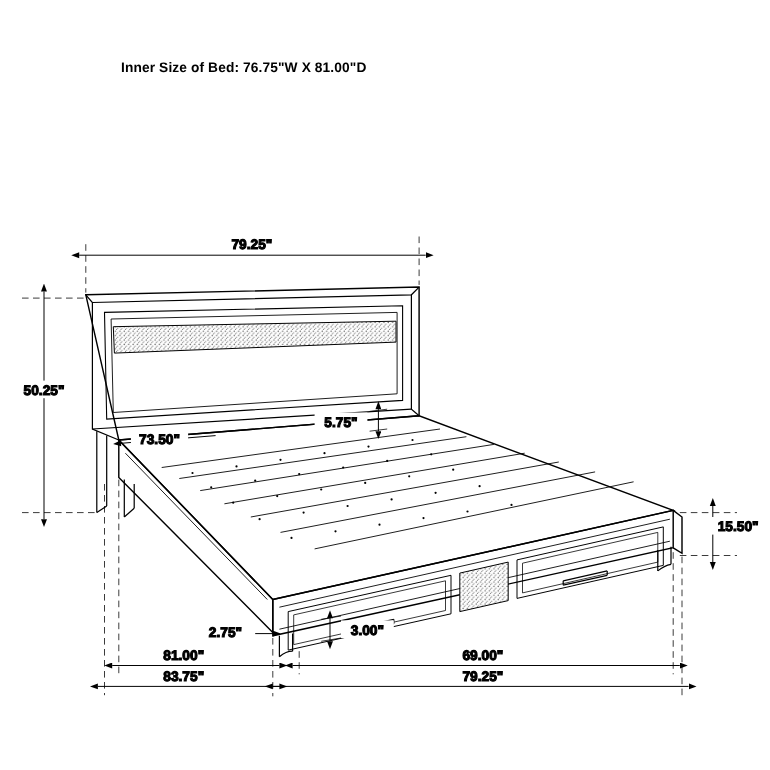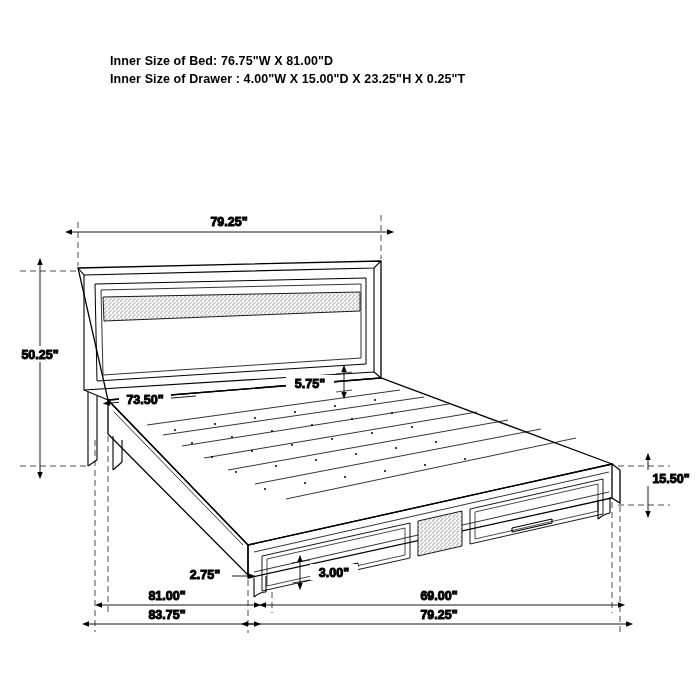--- a/index.html
+++ b/index.html
@@ -50,21 +50,20 @@
     fill: none;
   }
 </style>
 </head>
 <body>
 
 <div id="page">
 
   <div class="spec-block">
     <div class="spec-line">Inner Size of Bed: 76.75"W X 81.00"D</div>
-    <div class="spec-line">Inner Size of Drawer : 4.00"W X 15.00"D X 23.25"H X 0.25"T</div>
   </div>
 
   <svg class="diagram" viewBox="0 0 700 700">
 
     <defs>
       <pattern id="glitter" width="4" height="4" patternUnits="userSpaceOnUse">
         <rect width="4" height="4" fill="#ffffff"></rect>
         <circle cx="1" cy="1" r="0.7" fill="#777"></circle>
         <circle cx="3" cy="2.6" r="0.6" fill="#999"></circle>
         <circle cx="2" cy="3.4" r="0.5" fill="#666"></circle>

